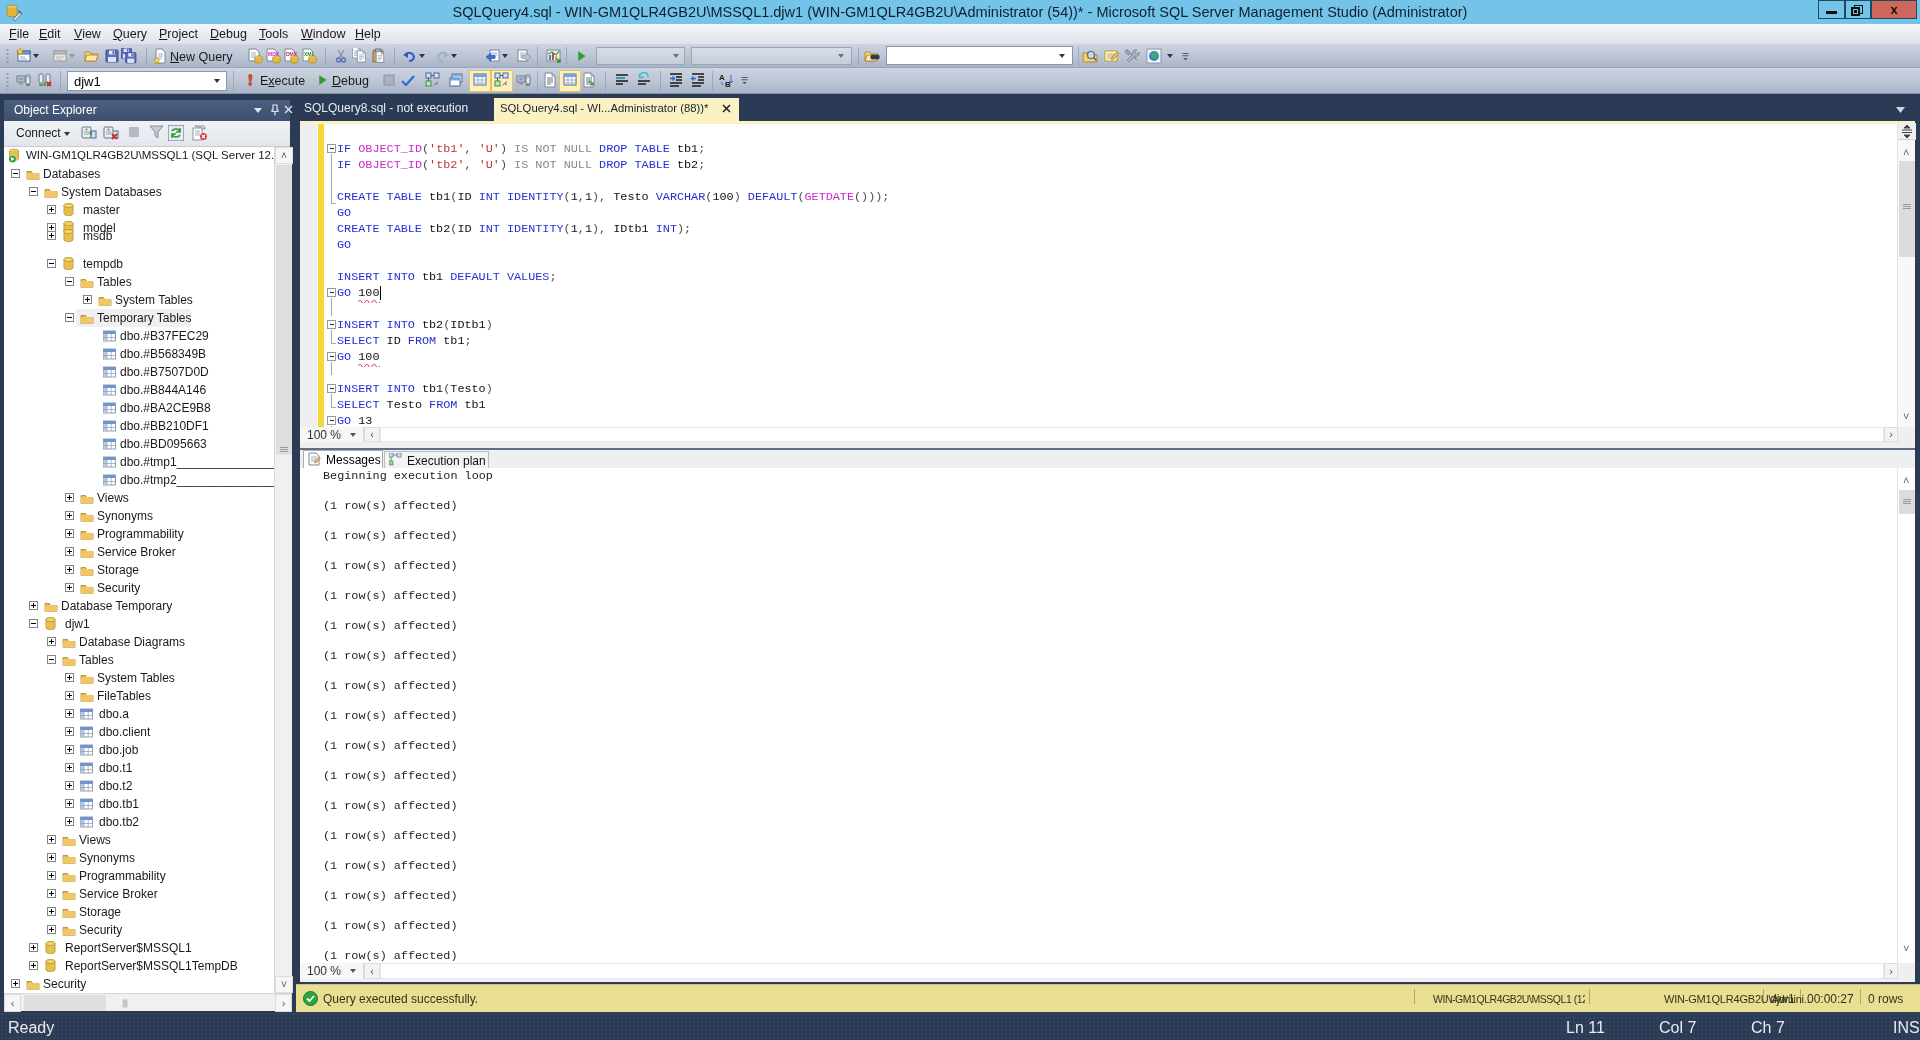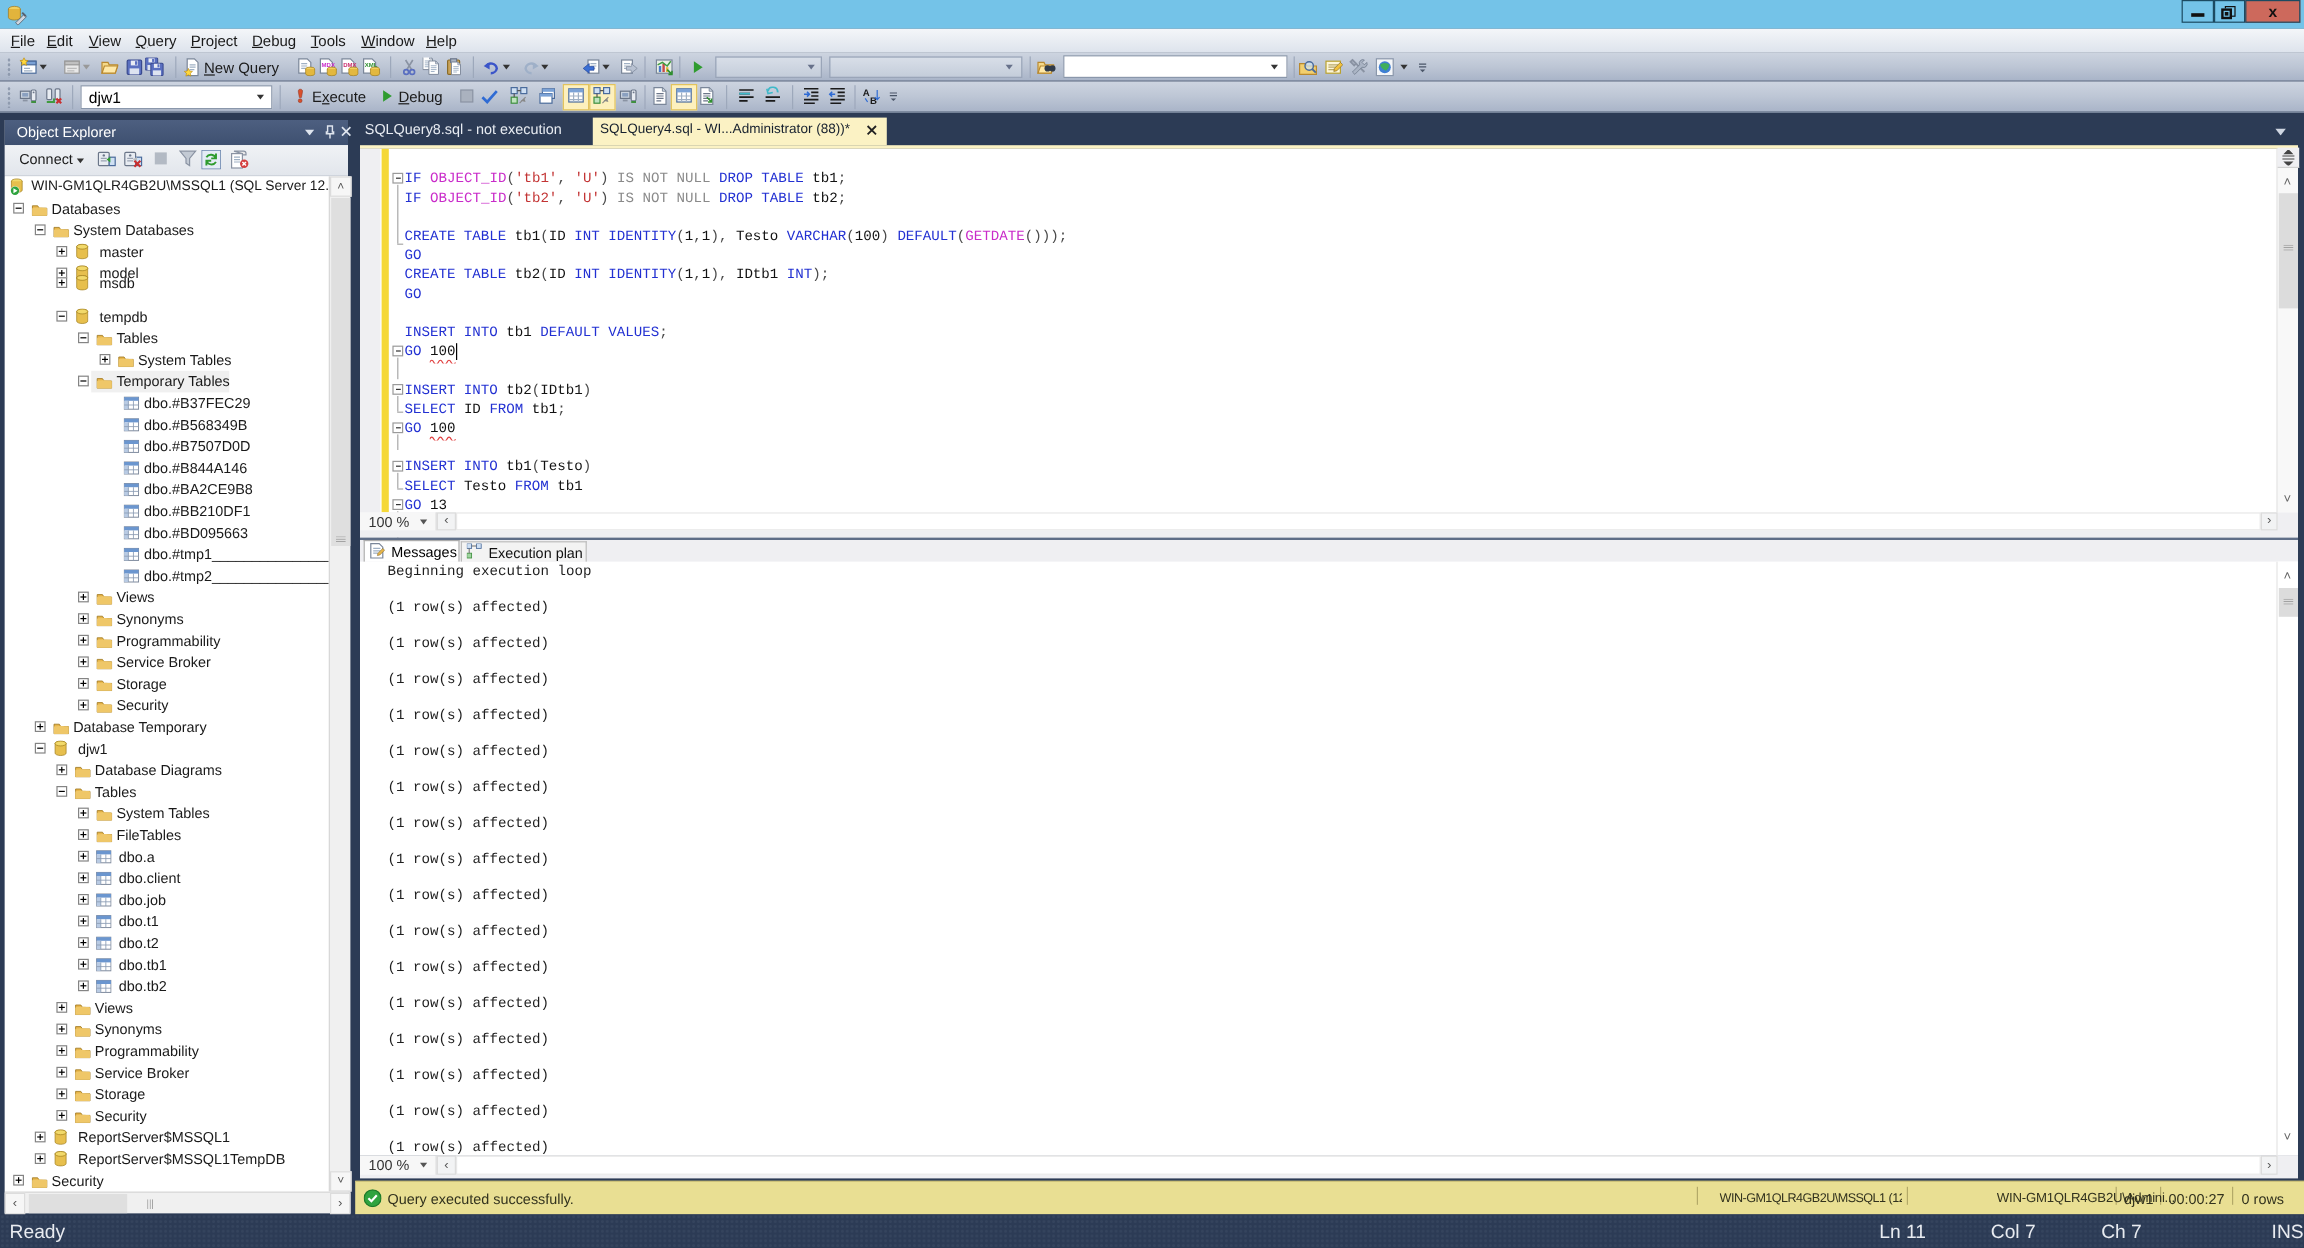--- a/index.html
+++ b/index.html
@@ -51,20 +51,21 @@
 </style></head><body>
 <div id="root" class="navy">
 
 <div id="titlebar" class="abs"></div>
 <svg class="abs" style="left:5px;top:3px" width="18" height="18" viewBox="0 0 18 18">
 <ellipse cx="7" cy="4.5" rx="5" ry="2.2" fill="#f0d060" stroke="#a07820" stroke-width=".6"></ellipse>
 <path d="M2,4.5 v7 a5,2.2 0 0 0 10,0 v-7" fill="#e2b43c" stroke="#a07820" stroke-width=".6"></path>
 <path d="M8,16 L15,9 l2,2 -7,7z" fill="#cfd6df" stroke="#56606e" stroke-width=".7"></path>
 <path d="M13.5,7.5 l3,3" stroke="#56606e" stroke-width="1.6"></path>
     </svg>
+<div id="title" class="abs">SQLQuery4.sql - WIN-GM1QLR4GB2U\MSSQL1.djw1 (WIN-GM1QLR4GB2U\Administrator (54))* - Microsoft SQL Server Management Studio (Administrator)</div>
 <div class="abs wbtn" style="left:1818px;width:27px;background:#74c3e8">
       <div class="abs" style="left:7px;top:10px;width:11px;height:3px;background:#111"></div>
     </div>
 <div class="abs wbtn" style="left:1845px;width:26px;background:#74c3e8">
 <div class="abs" style="left:8px;top:4px;width:9px;height:9px;border:1.5px solid #111;background:transparent"></div>
 <div class="abs" style="left:5px;top:6px;width:9px;height:9px;border:2px solid #111;background:#74c3e8"></div>
 <div class="abs" style="left:8px;top:9px;width:3px;height:3px;background:#111"></div>
     </div>
 <div class="abs wbtn" style="left:1871px;width:46px;background:#cd695c;color:#111;font-weight:bold;font-size:13px;text-align:center;line-height:17px">x</div>
 <div id="menubar" class="abs"></div>

